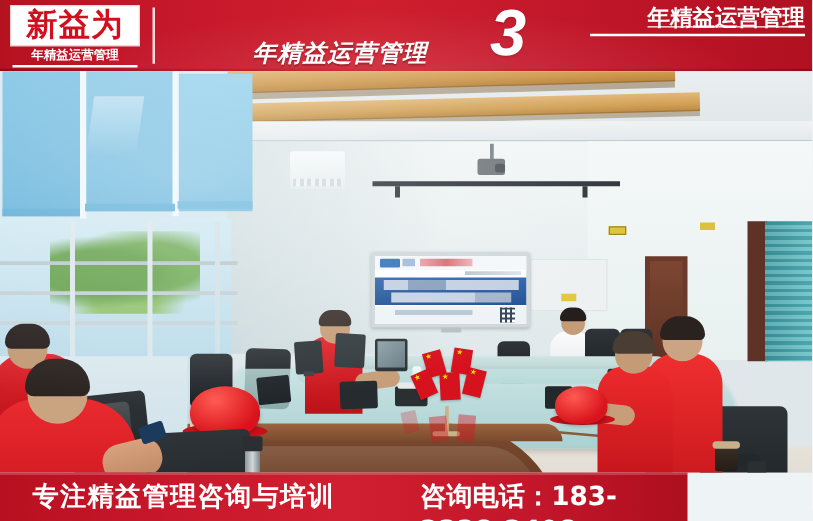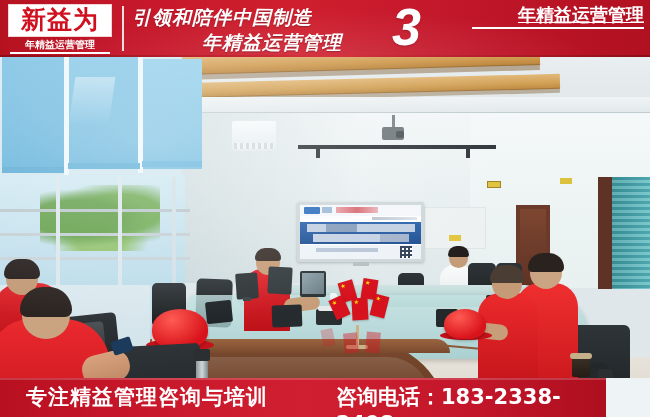--- a/index.html
+++ b/index.html
@@ -263,21 +263,21 @@
 
   
   .ac{left:232px;top:64px;width:44px;height:30px;background:linear-gradient(180deg,#f6fafb,#e4ecee);border-radius:2px;}
   .ac-v{left:234px;top:86px;width:40px;height:6px;background:repeating-linear-gradient(90deg,#cfd9dc 0 3px,#eef3f4 3px 6px);}
 
   
   .photo-light{left:0;top:0;width:650px;height:321px;pointer-events:none;
     background:radial-gradient(ellipse at 22% 26%, rgba(255,255,255,.30), rgba(255,255,255,0) 55%);}
 
   
-  #footer{position:absolute;left:0;top:378px;width:606px;height:39px;
+  #footer{position:absolute;left:0;top:378px;width:550px;height:39px;
     background:linear-gradient(90deg,#b81020 0%,#c8182b 25%,#d01f30 50%,#c3162a 78%,#ad0f1e 100%);}
   #footer:before{content:"";position:absolute;left:0;top:0;width:100%;height:2px;background:rgba(255,255,255,.18);}
   .foot-l{position:absolute;left:26px;top:6px;font-size:21px;font-weight:bold;color:#fff;
     letter-spacing:1px;line-height:27px;font-family:"DejaVu Sans","Liberation Sans",sans-serif;}
   .foot-r{position:absolute;left:336px;top:6px;font-size:21px;font-weight:bold;color:#fff;
     letter-spacing:0px;line-height:27px;font-family:"DejaVu Sans","Liberation Sans",sans-serif;}
 </style>
 </head>
 <body>
 
@@ -289,21 +289,20 @@
     <div id="logo">
       <div class="logo-box"></div>
       <div class="logo-chars">新益为</div>
       <div class="logo-sub">年精益运营管理</div>
       <div class="logo-underline"></div>
     </div>
 
     <div id="hdr-divider"></div>
 
     <div id="slogan">
-      <div class="slogan-l1">引领和陪伴中国制造</div>
       <div class="slogan-l2">年精益运营管理</div>
     </div>
 
     <div id="years">
       <div class="years-num">3</div>
       <div class="years-txt">
         <div class="years-l1">年精益运营管理</div>
         <div class="years-rule"></div>
       </div>
     </div>

